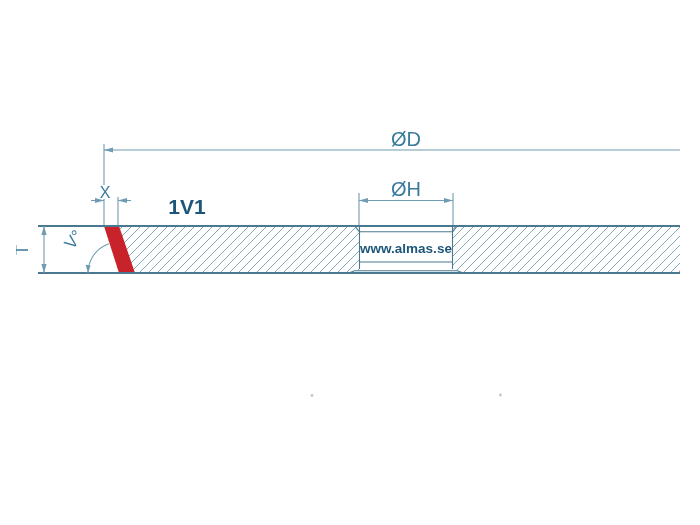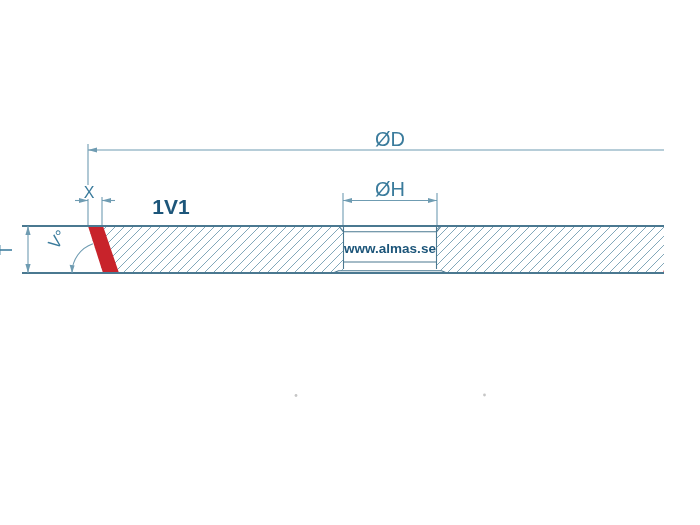--- a/index.html
+++ b/index.html
@@ -2,20 +2,21 @@
 <html><head>
 <meta charset="utf-8">
 <style>
   html,body{margin:0;padding:0;background:#ffffff;}
   #stage{
     position:relative;
     width:664px;height:525px;
     background:#ffffff;
     overflow:hidden;
     font-family:"Liberation Sans", sans-serif;
+    padding-left:16px;
   }
   svg{display:block;}
   
   .face-line   {stroke:#4a7890;stroke-width:1.8;fill:none;}
   .bore-line   {stroke:#4a7890;stroke-width:1.1;fill:none;}
   .dim-line    {stroke:#6f9cb2;stroke-width:1.1;fill:none;}
   .dim-arrow   {fill:#6f9cb2;stroke:none;}
   .red-fill    {fill:#c8232b;stroke:none;}
   .hole-white  {fill:#ffffff;stroke:none;}
   .lbl{

